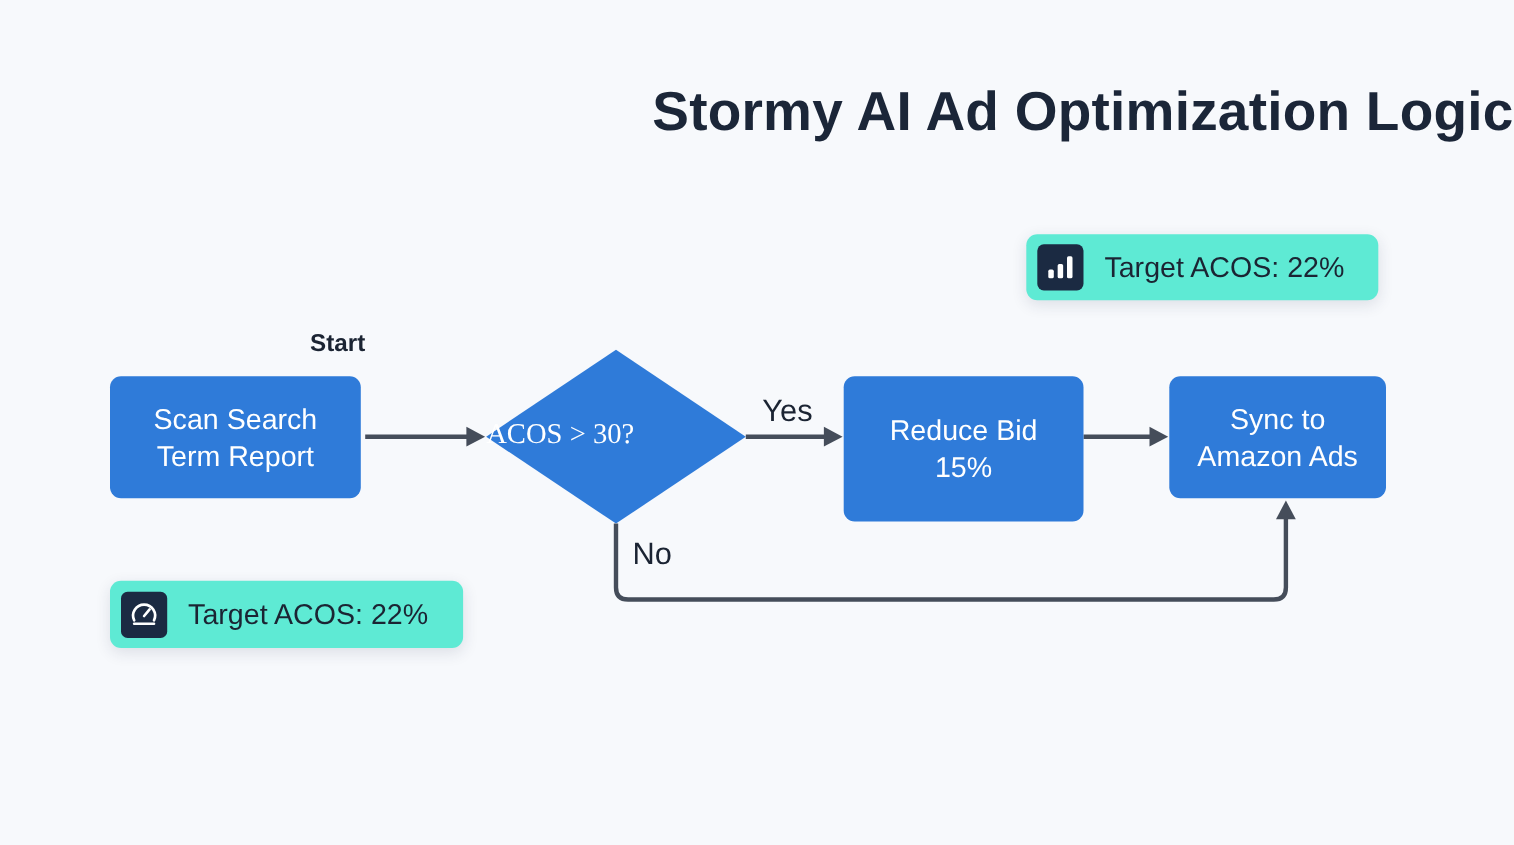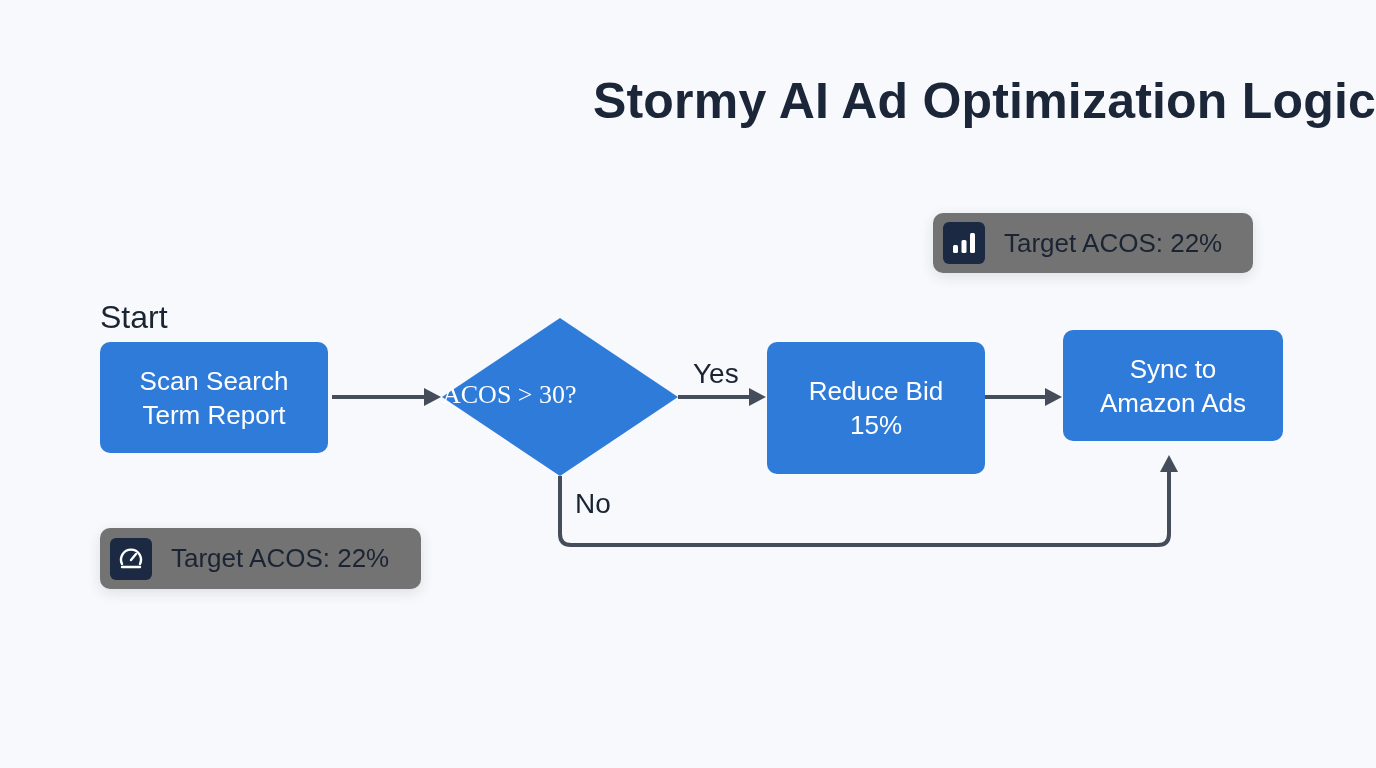--- a/index.html
+++ b/index.html
@@ -24,62 +24,62 @@
     font-size: 50px;
     font-weight: bold;
     color: #1b2638;
     letter-spacing: 0.2px;
   }
   .start-label {
     position: absolute;
     left: 100px;
     top: 299px;
     width: 232px;
-    text-align: left;
-    font-size: 32px;
-    font-weight: normal;
+    text-align: right;
+    font-size: 22px;
+    font-weight: bold;
     color: #1b2433;
   }
   .node {
     position: absolute;
     background: #2f7bd9;
     border-radius: 10px;
     color: #ffffff;
     display: flex;
     align-items: center;
     justify-content: center;
     text-align: center;
     font-size: 26px;
     line-height: 34px;
     white-space: pre-line;
   }
   .node-scan { left: 100px; top: 342px; width: 228px; height: 111px; }
   .node-reduce { left: 767px; top: 342px; width: 218px; height: 132px; }
-  .node-sync { left: 1063px; top: 330px; width: 220px; height: 111px; }
+  .node-sync { left: 1063px; top: 342px; width: 197px; height: 111px; }
   .diamond-label {
     position: absolute;
     left: 442px;
     top: 380px;
     width: 236px;
     text-align: left;
     font-size: 26px;
     color: #ffffff;
     font-family: Liberation Serif, serif;
   }
   .edge-label {
     position: absolute;
     font-size: 28px;
     color: #1b2433;
     text-align: center;
   }
   .yes-label { left: 693px; top: 358px; }
   .no-label { left: 575px; top: 488px; }
   .callout {
     position: absolute;
-    background: #737373;
+    background: #5eead4;
     border-radius: 10px;
     box-shadow: 0 4px 14px rgba(30, 45, 70, 0.12);
     display: flex;
     align-items: center;
   }
   .callout-top { left: 933px; top: 213px; width: 320px; height: 60px; }
   .callout-bottom { left: 100px; top: 528px; width: 321px; height: 61px; }
   .callout .icon-box {
     width: 42px;
     height: 42px;

